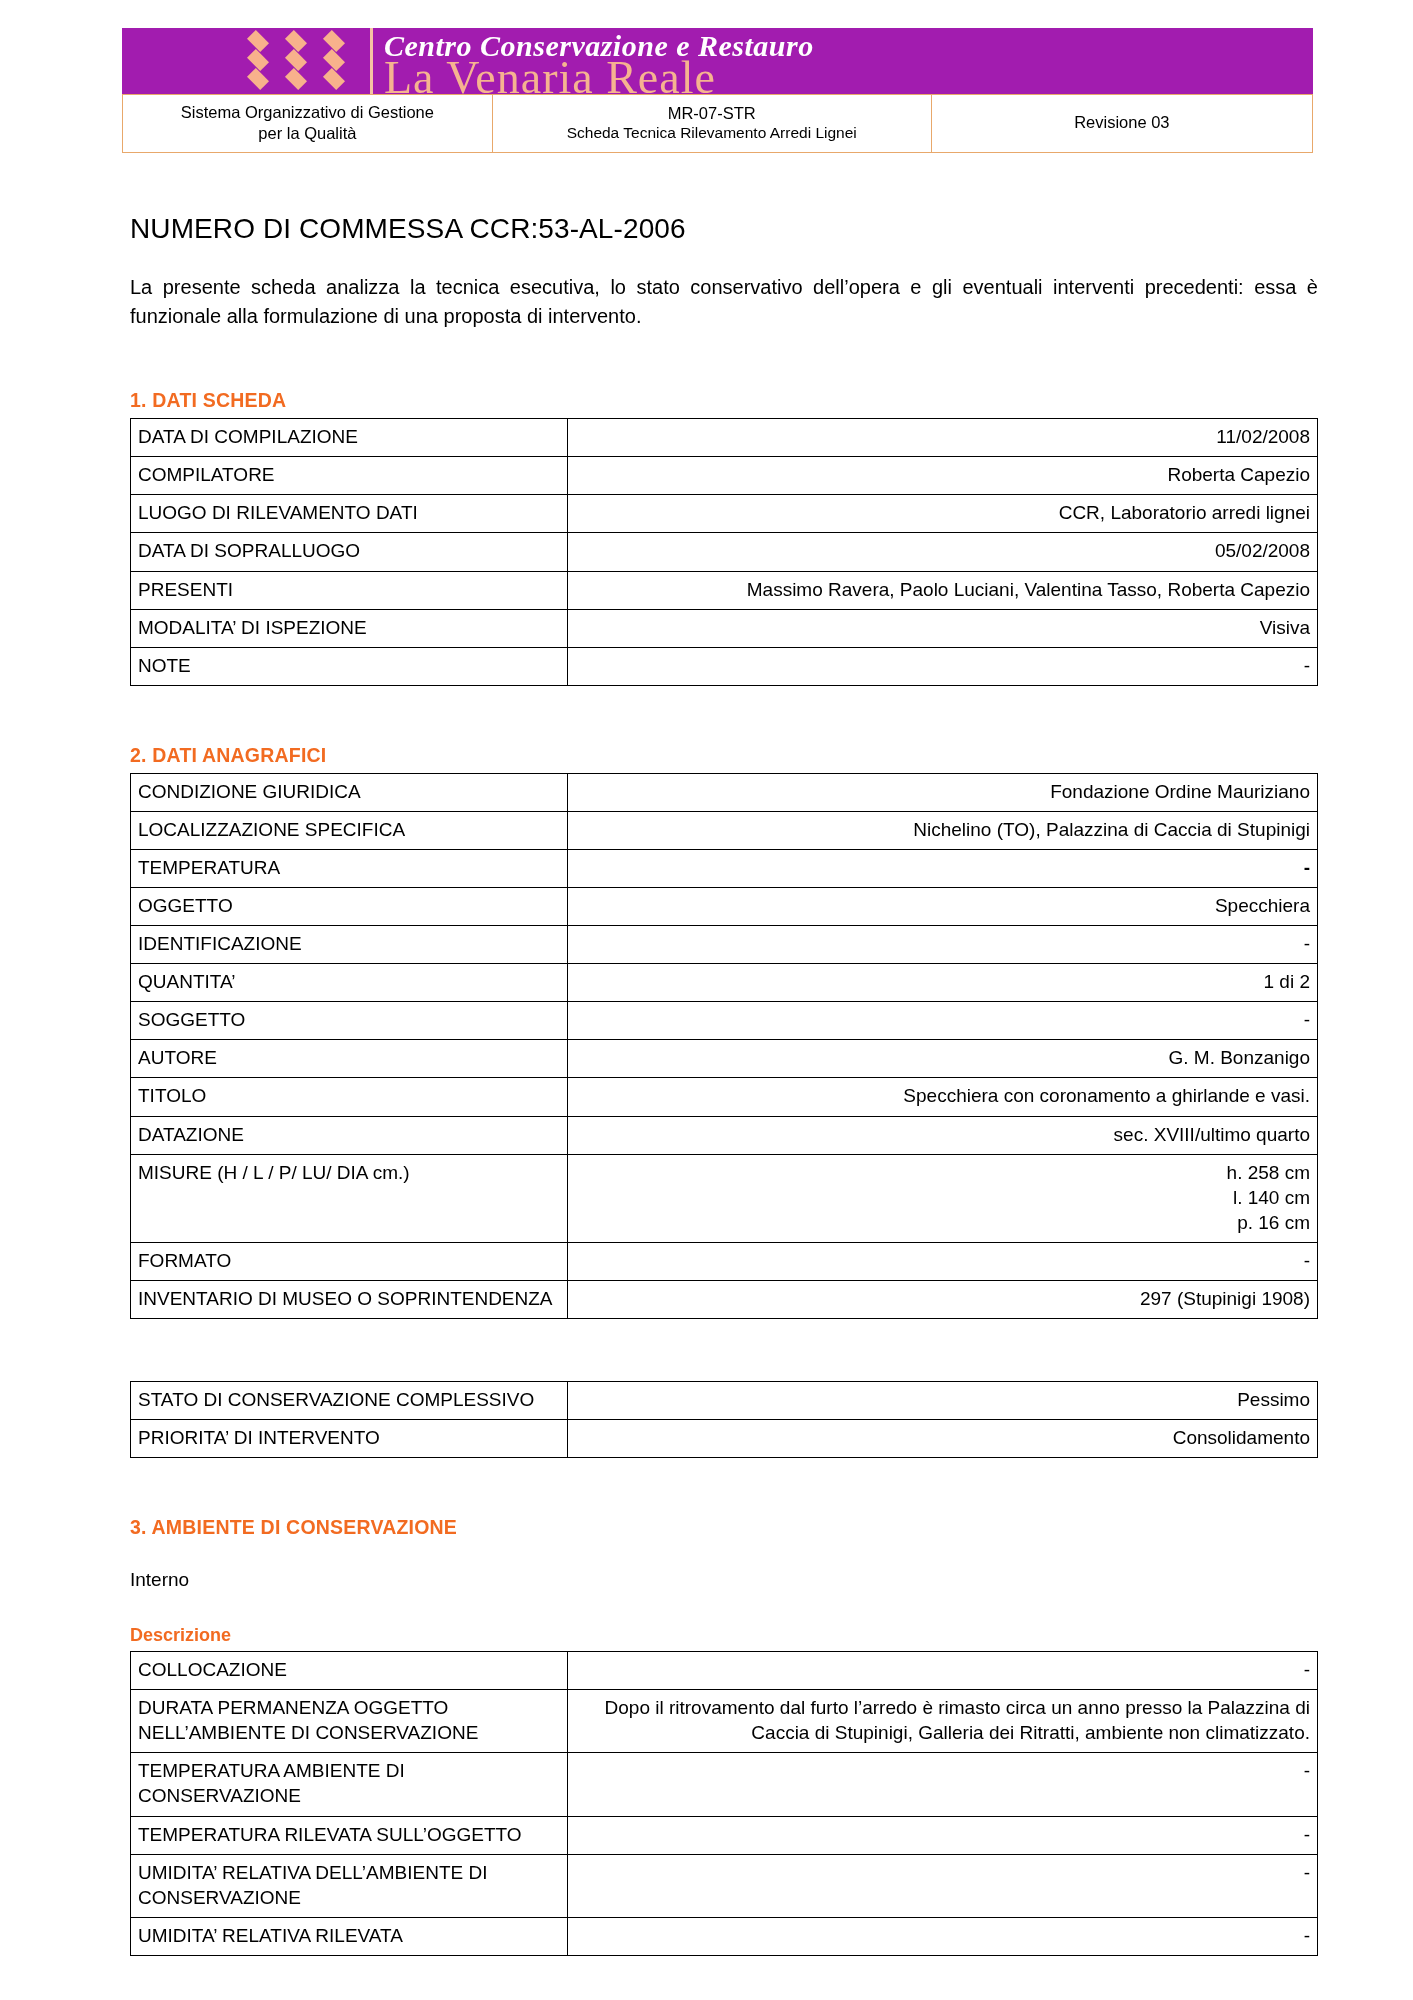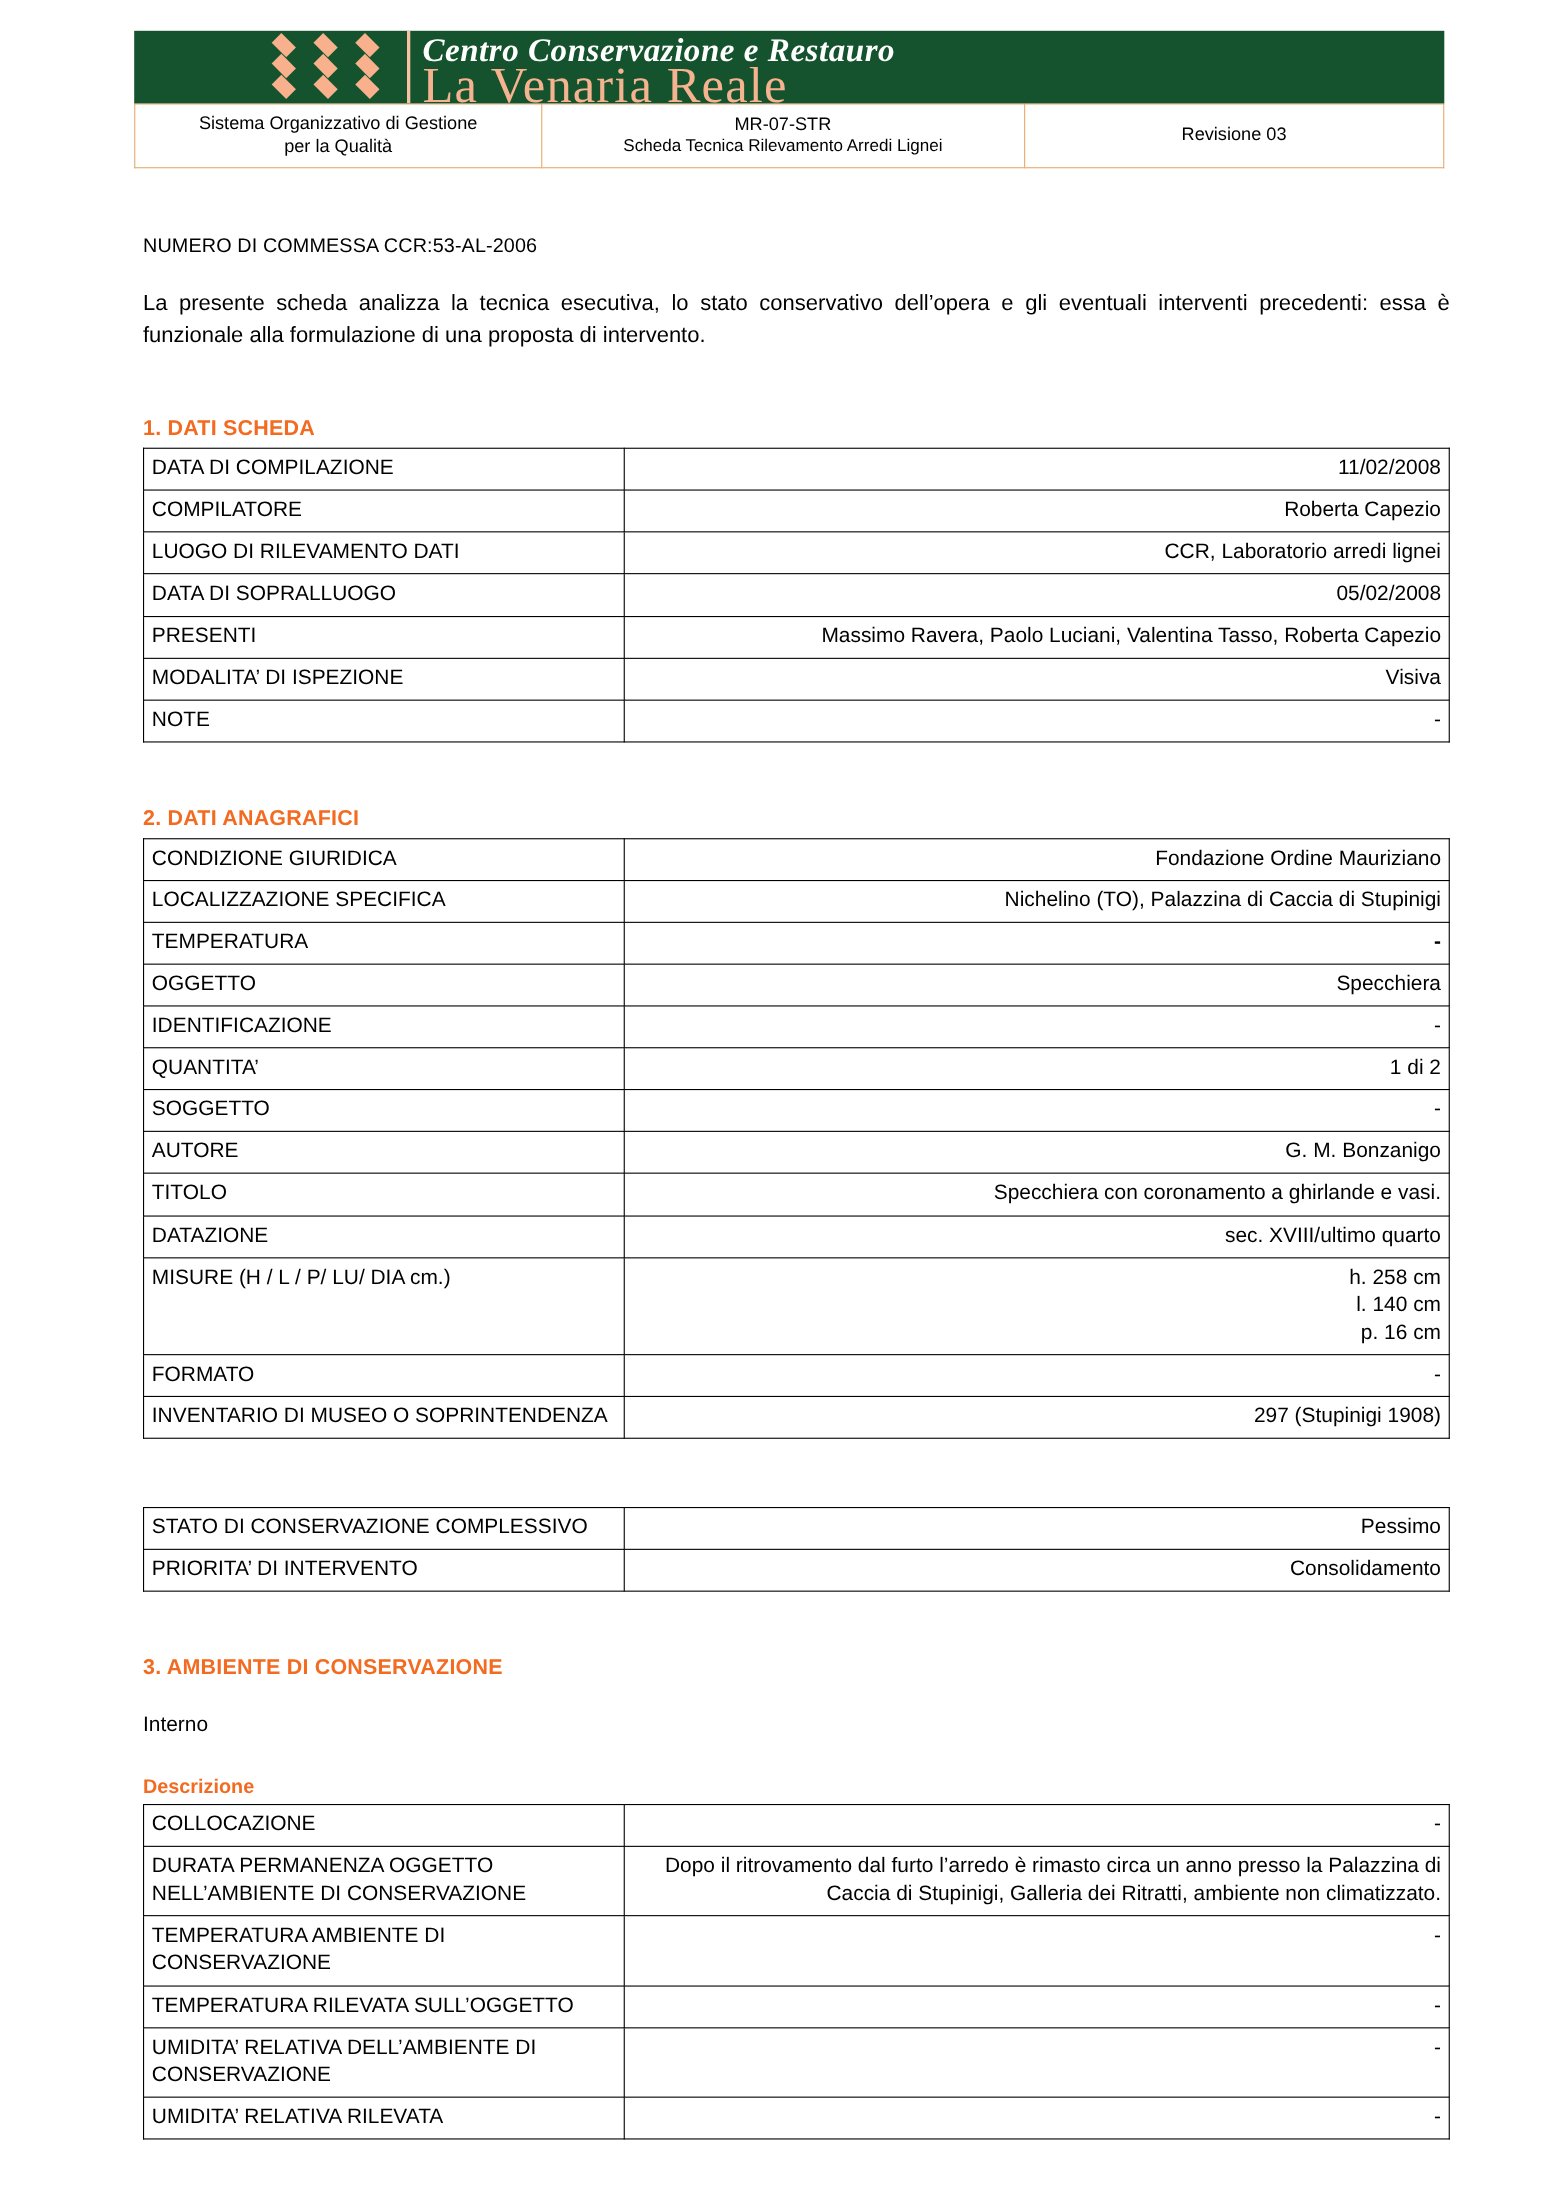--- a/index.html
+++ b/index.html
@@ -23,21 +23,21 @@
   }
   .content {
     padding: 0 95px 0 130px;
   }
 
   
   .letterhead {
     position: relative;
     margin: 28px 100px 0 122px;
     height: 66px;
-    background: #14532d;
+    background: #a21caf;
     overflow: hidden;
   }
   .lh-diamonds {
     position: absolute;
     left: 124px;
     top: 5px;
     width: 108px;
     height: 58px;
   }
   .lh-diamonds .row {
@@ -103,21 +103,21 @@
     font-size: 16.5px;
     line-height: 1.25;
   }
   td.hdr-c1 { width: 31%; }
   td.hdr-c2 { width: 37%; }
   td.hdr-c3 { width: 32%; }
   .hdr-sub { font-size: 15.5px; }
 
   
   .commessa {
-    font-size: 18px;
+    font-size: 28px;
     margin: 60px 0 0 0;
     letter-spacing: 0.1px;
   }
   .intro {
     font-size: 20px;
     line-height: 1.45;
     text-align: justify;
     margin: 28px 0 0 0;
   }
 

